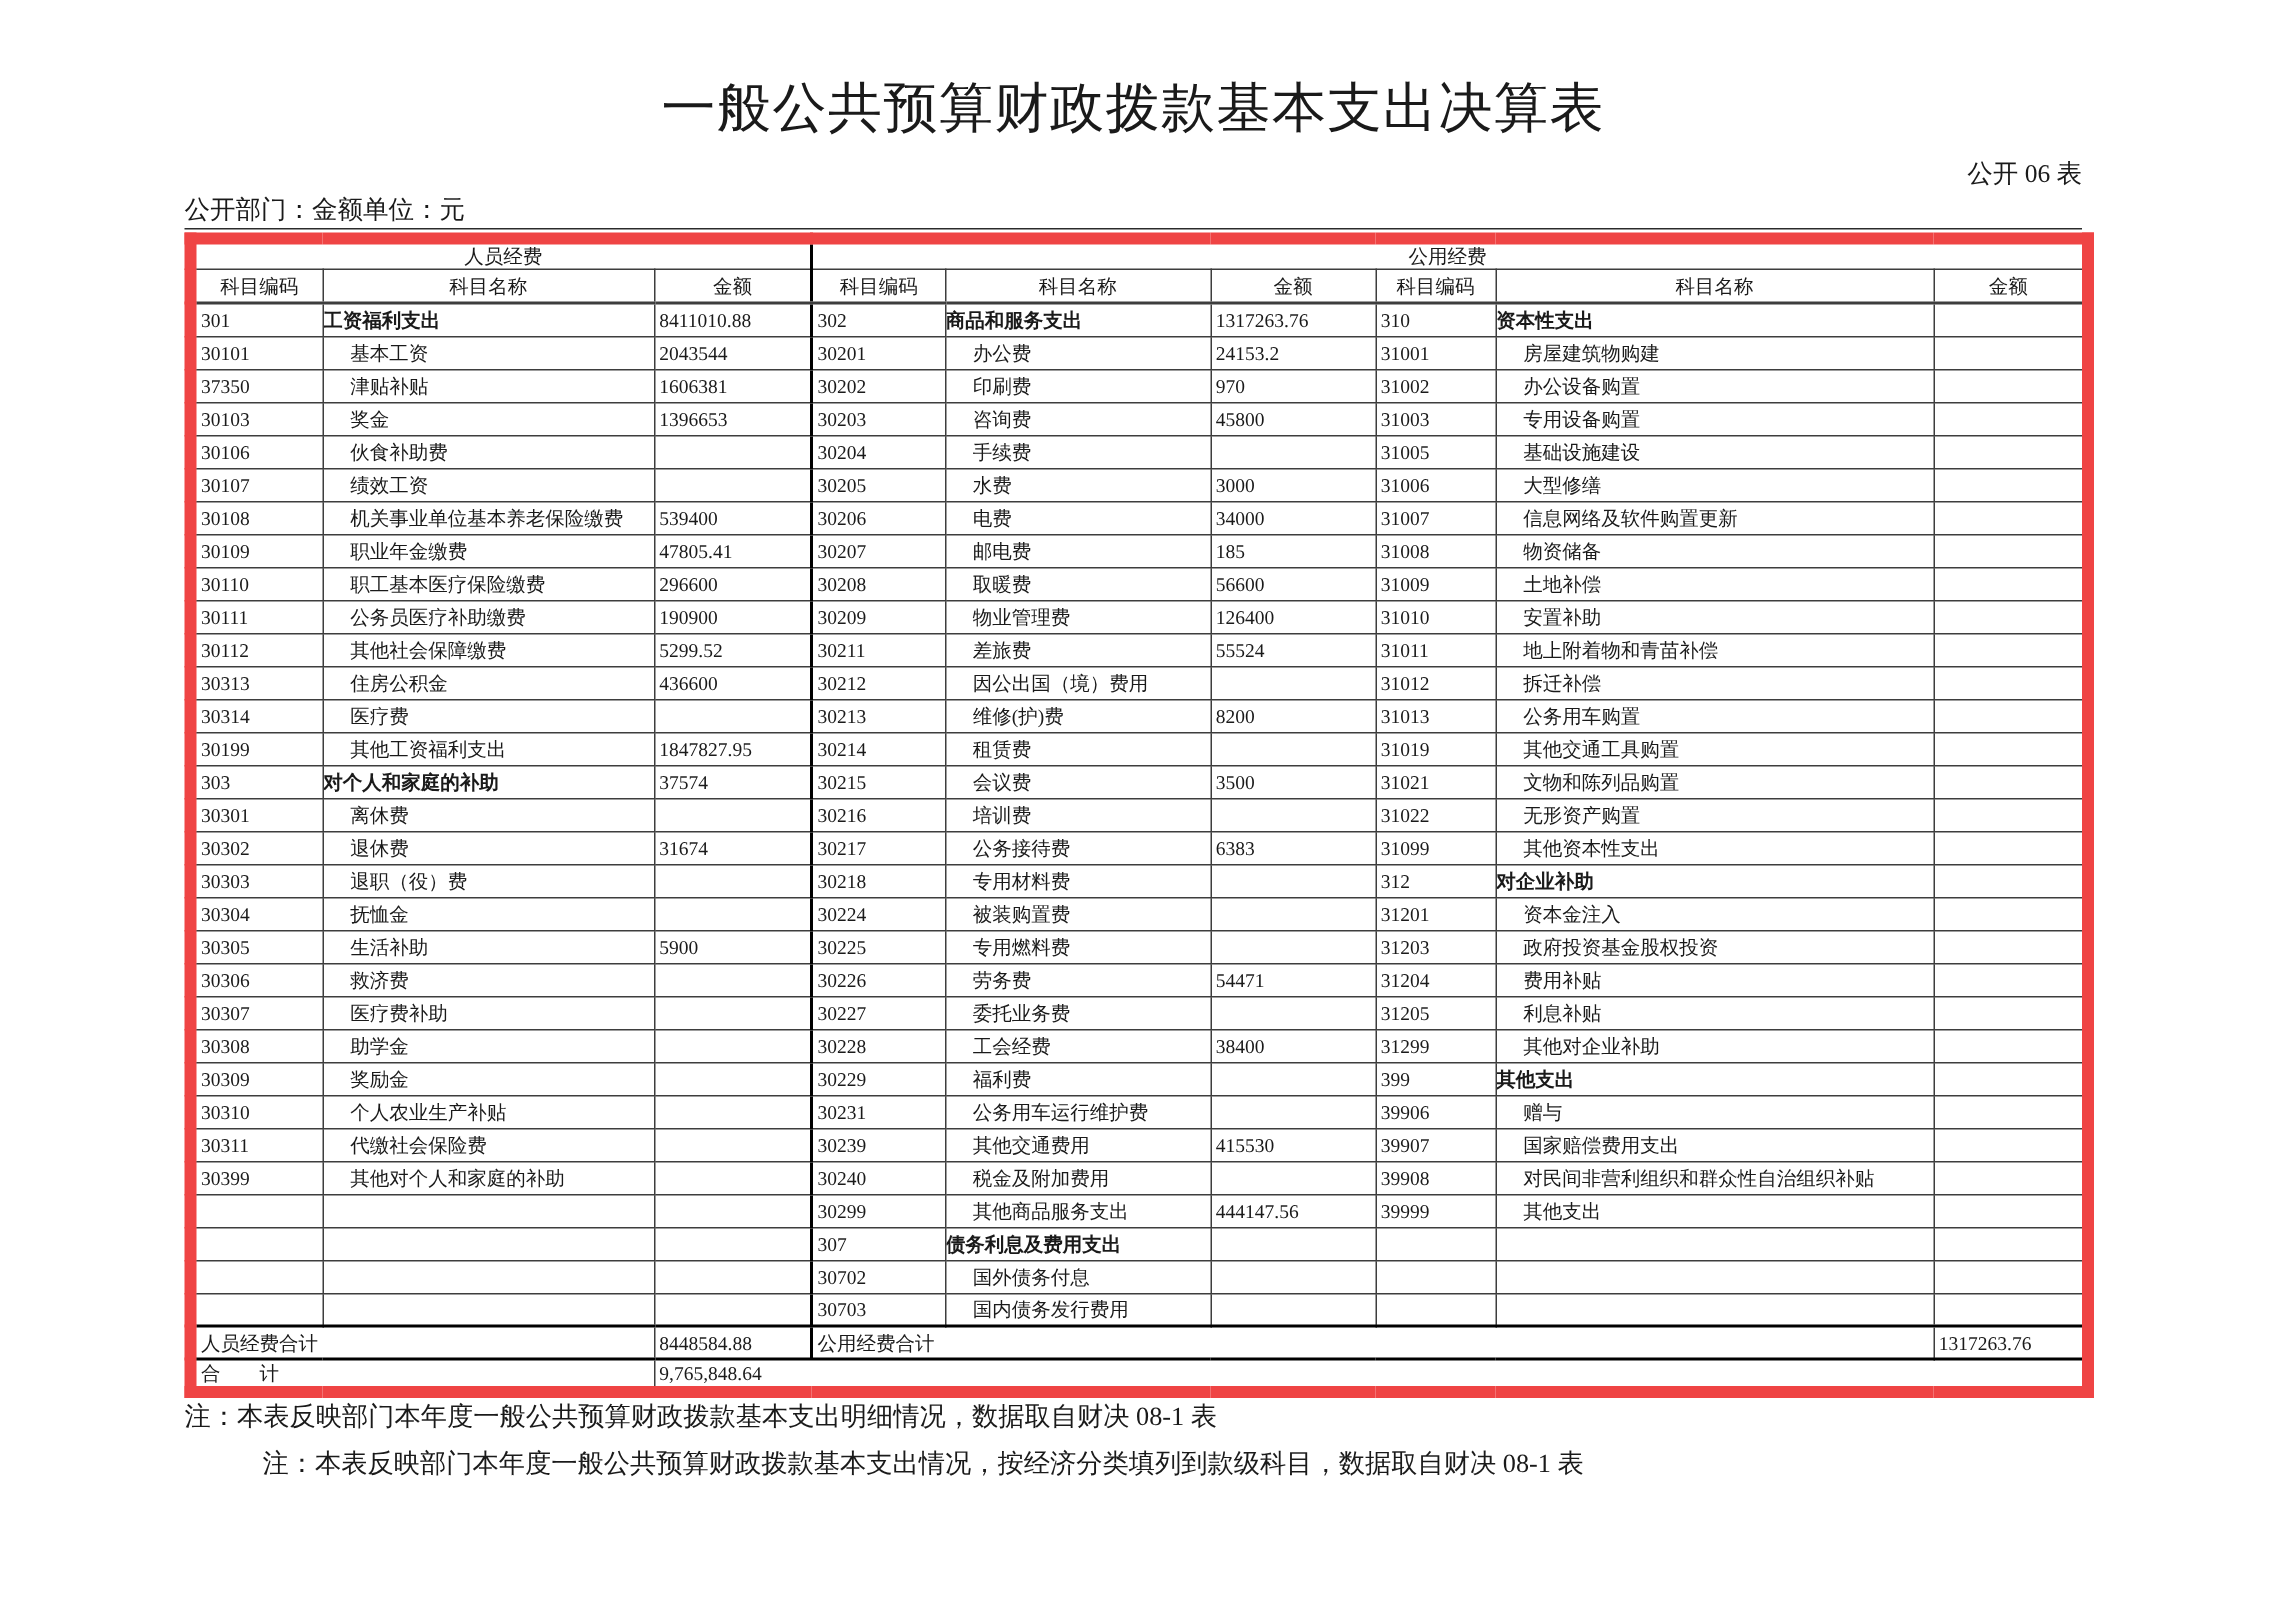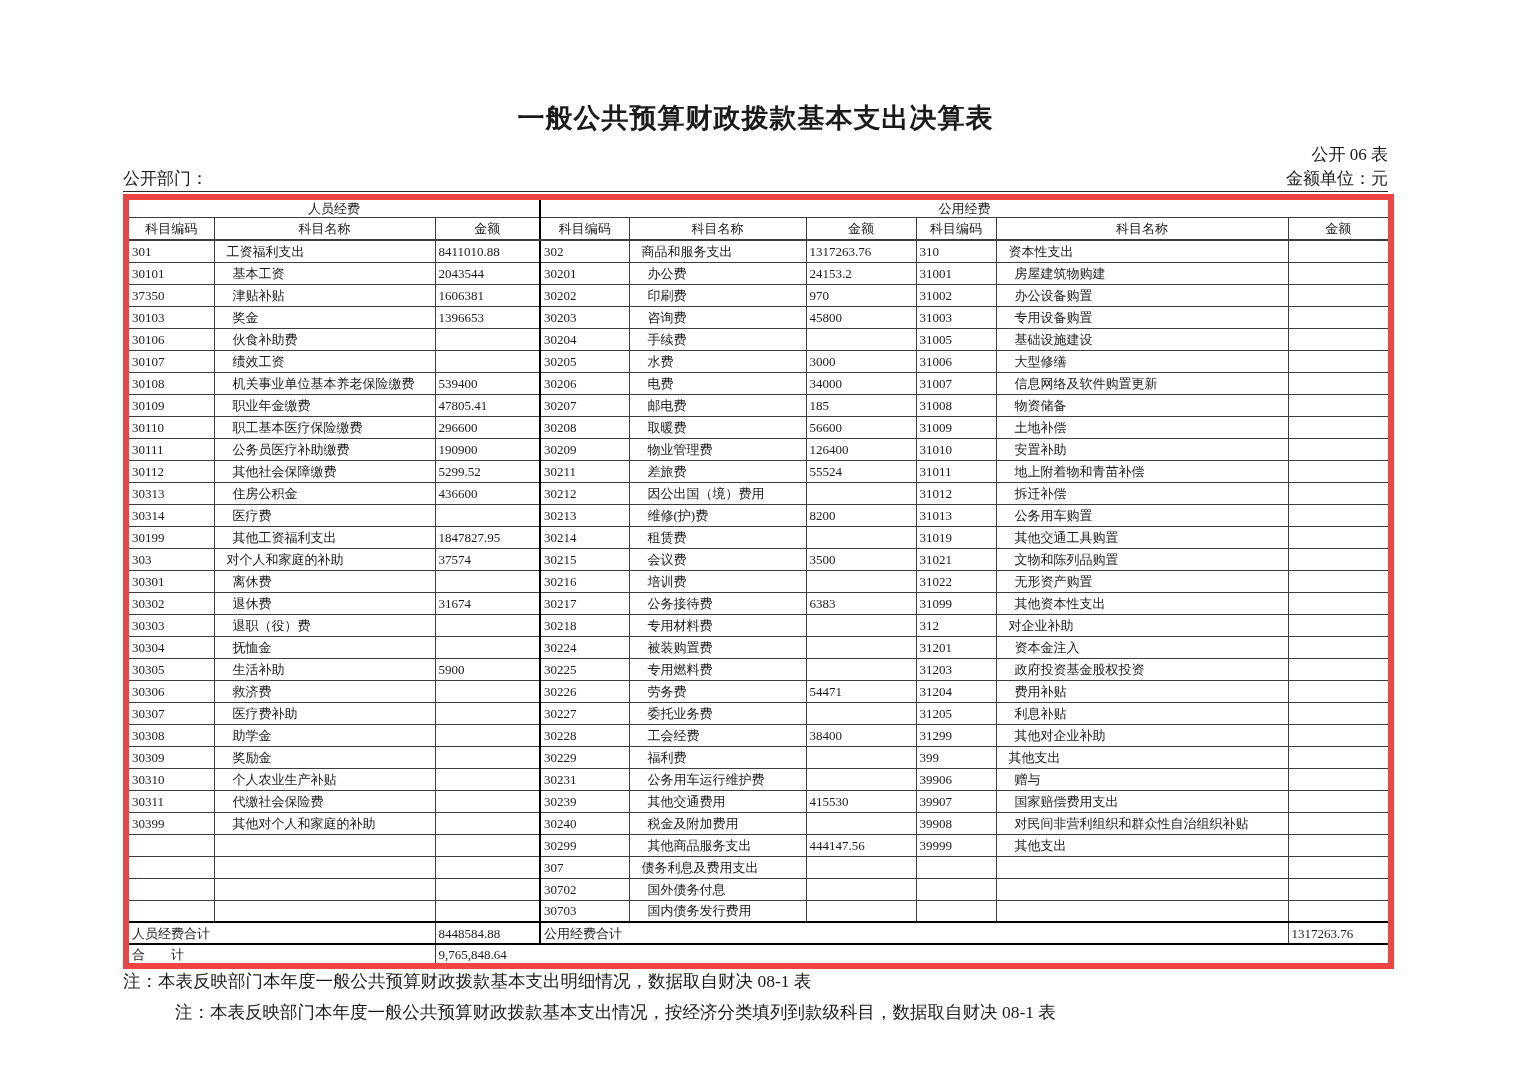--- a/index.html
+++ b/index.html
@@ -6,64 +6,64 @@
   body {
     width:1520px; height:1074px;
     font-family:"Liberation Serif","DejaVu Serif",serif;
     color:#1a1a1a;
     -webkit-font-smoothing:antialiased;
   }
   .sheet { position:relative; width:1520px; height:1074px; overflow:hidden; }
   .content { width:1265px; margin-left:123px; }
 
   .title {
-    padding-top:100px;
+    padding-top:48px;
     text-align:center;
-    font-size:27px;
-    font-weight:bold;
+    font-size:36px;
+    font-weight:normal;
     letter-spacing:1px;
   }
   .sheet-label {
     text-align:right;
     font-size:17px;
     margin-top:7px;
   }
   .meta-row {
     display:flex;
-    justify-content:space-between;
+    justify-content:flex-start;
     align-items:flex-end;
     font-size:17px;
     border-bottom:1px solid #2b2b2b;
     padding-bottom:1px;
     margin-top:1px;
   }
 
   table.fiscal {
     margin-top:2px;
     border-collapse:collapse;
     table-layout:fixed;
     width:1265px;
-    border:6px solid #ef4444;
+    border:8px solid #ef4444;
   }
   table.fiscal th, table.fiscal td {
     border:1px solid #3d3d3d;
     font-weight:normal;
     font-size:13px;
     line-height:1;
     padding:0 3px;
     overflow:hidden;
     white-space:nowrap;
     text-align:left;
     box-sizing:border-box;
   }
   tr.group-header th { height:20px; text-align:center; }
   tr.col-header th { height:23px; text-align:center; border-bottom-width:2px; }
   tbody td { height:22px; }
   td.code { padding-left:4px; }
-  td.name.top { padding-left:12px; }
+  td.name.top { padding-left:0;font-weight:bold; }
   td.name.sub { padding-left:18px; }
   td.amt { padding-left:4px; }
   .sep { border-left:2px solid #000 !important; }
 
   tfoot td { height:22px; font-size:13.5px; }
   tr.footer-subtotal td { border-top:2px solid #000; }
   tr.footer-grand td { border-top:2px solid #000; }
   td.center { text-align:center; }
   td.label-left { padding-left:5px; }
 

